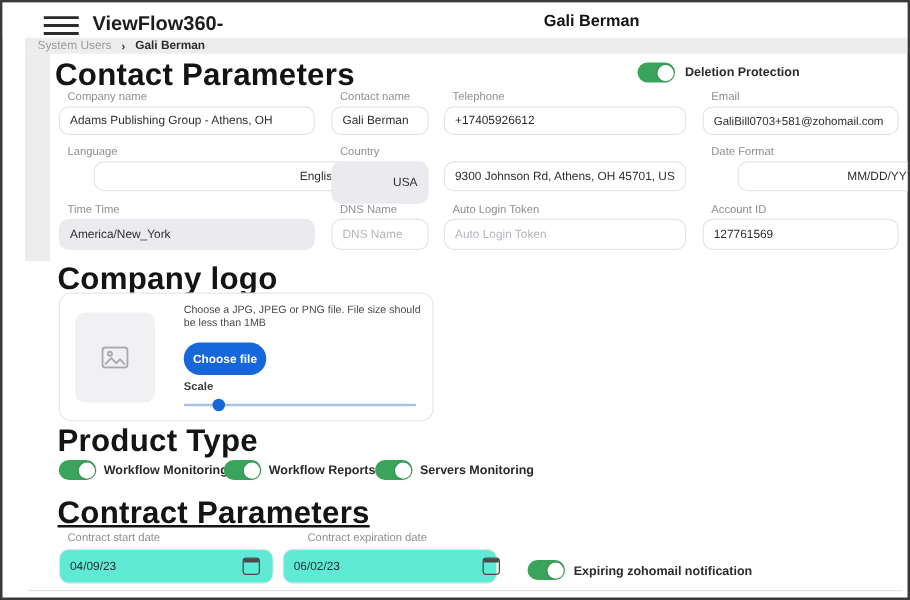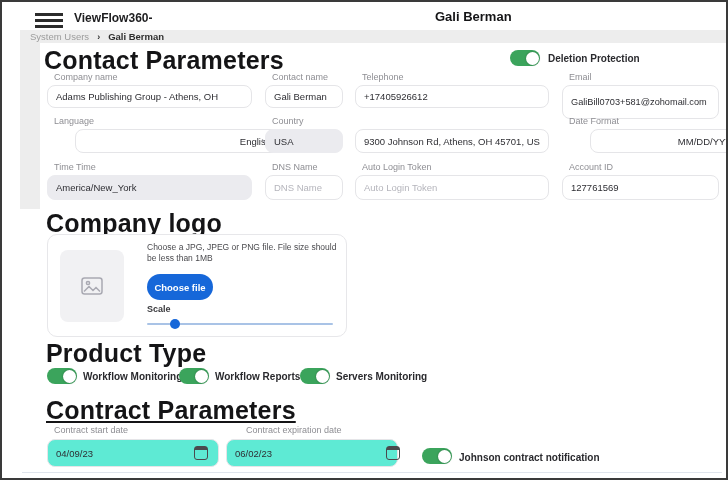--- a/index.html
+++ b/index.html
@@ -8,21 +8,21 @@
     position:relative; width:728px; height:480px; background:#fff;
     border:2px solid #3a3a3a; overflow:hidden;
     font-family:"Liberation Sans", sans-serif; color:#222;
   }
   
   .topbar { position:absolute; left:0; top:0; right:0; height:28px; background:#fff; z-index:3; }
   .hamburger {
     position:absolute; left:33px; top:11px; width:28px; height:15px; cursor:pointer;
     background:repeating-linear-gradient(to bottom,#2c2c2c 0 2.6px,transparent 2.6px 6.2px);
   }
-  .brand { position:absolute; left:72px; top:9px; font-size:12px; font-weight:700; color:#1d1d1f; }
+  .brand { position:absolute; left:72px; top:9px; font-size:16px; font-weight:700; color:#1d1d1f; }
   .pagetitle { position:absolute; left:433px; top:7px; font-size:13px; font-weight:700; color:#141416; }
   
   .crumbband { position:absolute; left:18px; top:28px; right:0; height:13px; background:#ededed; z-index:1; }
   .gutter { position:absolute; left:18px; top:41px; width:20px; height:166px; background:#ededed; z-index:1; }
   .card-contact { position:absolute; left:38px; top:41px; right:2px; height:166px; background:#fff; border-top-left-radius:10px; z-index:2; }
   .crumbs { position:absolute; left:28px; top:29px; font-size:9.5px; z-index:4; display:flex; gap:8px; align-items:center; }
   .crumb-parent { color:#9c9c9c; cursor:pointer; }
   .crumb-sep { color:#333; font-weight:700; font-size:9px; }
   .crumb-current { color:#2e2e2e; font-weight:700; }
   
@@ -92,29 +92,29 @@
   <span class="toggle" style="left:508px;top:48px;"></span>
   <span class="tlabel" style="left:546px;top:51px;">Deletion Protection</span>
 
   <span class="lbl" style="left:52px;top:70px;">Company name</span>
   <input class="inp" style="left: 45px; top: 83px; width: 205px; height: 23px;" readonly="" value="Adams Publishing Group - Athens, OH">
   <span class="lbl" style="left:270px;top:70px;">Contact name</span>
   <input class="inp" style="left: 263px; top: 83px; width: 78px; height: 23px;" readonly="" value="Gali Berman">
   <span class="lbl" style="left:360px;top:70px;">Telephone</span>
   <input class="inp" style="left: 353px; top: 83px; width: 194px; height: 23px;" readonly="" value="+17405926612">
   <span class="lbl" style="left:567px;top:70px;">Email</span>
-  <input class="inp" style="left: 560px; top: 83px; width: 157px; height: 34px; font-size: 9.2px;" readonly="" value="GaliBill0703+581@zohomail.com">
+  <input class="inp" style="left: 560px; top: 83px; width: 157px; height: 23px; font-size: 9.2px;" readonly="" value="GaliBill0703+581@zohomail.com">
 
   <span class="lbl" style="left:52px;top:114px;">Language</span>
   <div class="inp inp--select" style="left:45px;top:127px;width:205px;height:24px;">
     <span>English</span>
     <span class="chev"></span>
   </div>
   <span class="lbl" style="left:270px;top:114px;">Country</span>
-  <div class="inp inp--chip" style="left:263px;top:127px;width:78px;height:24px;">
+  <div class="inp inp--chip" style="left:263px;top:127px;width:78px;height:34px;justify-content:flex-end;">
     <span>USA</span>
   </div>
   <input class="inp" style="left: 353px; top: 127px; width: 194px; height: 24px;" readonly="" value="9300 Johnson Rd, Athens, OH 45701, USA">
   <span class="lbl" style="left:567px;top:114px;">Date Format</span>
   <div class="inp inp--select" style="left:560px;top:127px;width:157px;height:24px;">
     <span>MM/DD/YYYY</span>
     <span class="chev"></span>
   </div>
 
   <span class="lbl" style="left:52px;top:160px;">Time Time</span>
@@ -153,16 +153,16 @@
   <span class="tlabel" style="left:334px;top:369px;">Servers Monitoring</span>
 
   <div class="h1" style="left:44px;top:394px;text-decoration:underline;">Contract Parameters</div>
   <span class="lbl" style="left:52px;top:423px;">Contract start date</span>
   <input class="dateinp" style="left: 45px; top: 437px;" readonly="" value="04/09/23">
   <span class="cal" style="left:192px;top:444px;"></span>
   <span class="lbl" style="left:244px;top:423px;">Contract expiration date</span>
   <input class="dateinp" style="left: 224px; top: 437px;" readonly="" value="06/02/23">
   <span class="cal" style="left:384px;top:444px;"></span>
   <span class="toggle" style="left:420px;top:446px;"></span>
-  <span class="tlabel" style="left:457px;top:450px;">Johnson contract notification</span>
+  <span class="tlabel" style="left:457px;top:450px;">Expiring zohomail notification</span>
 
   <div class="divider"></div>
 </div>
 
 </body></html>

